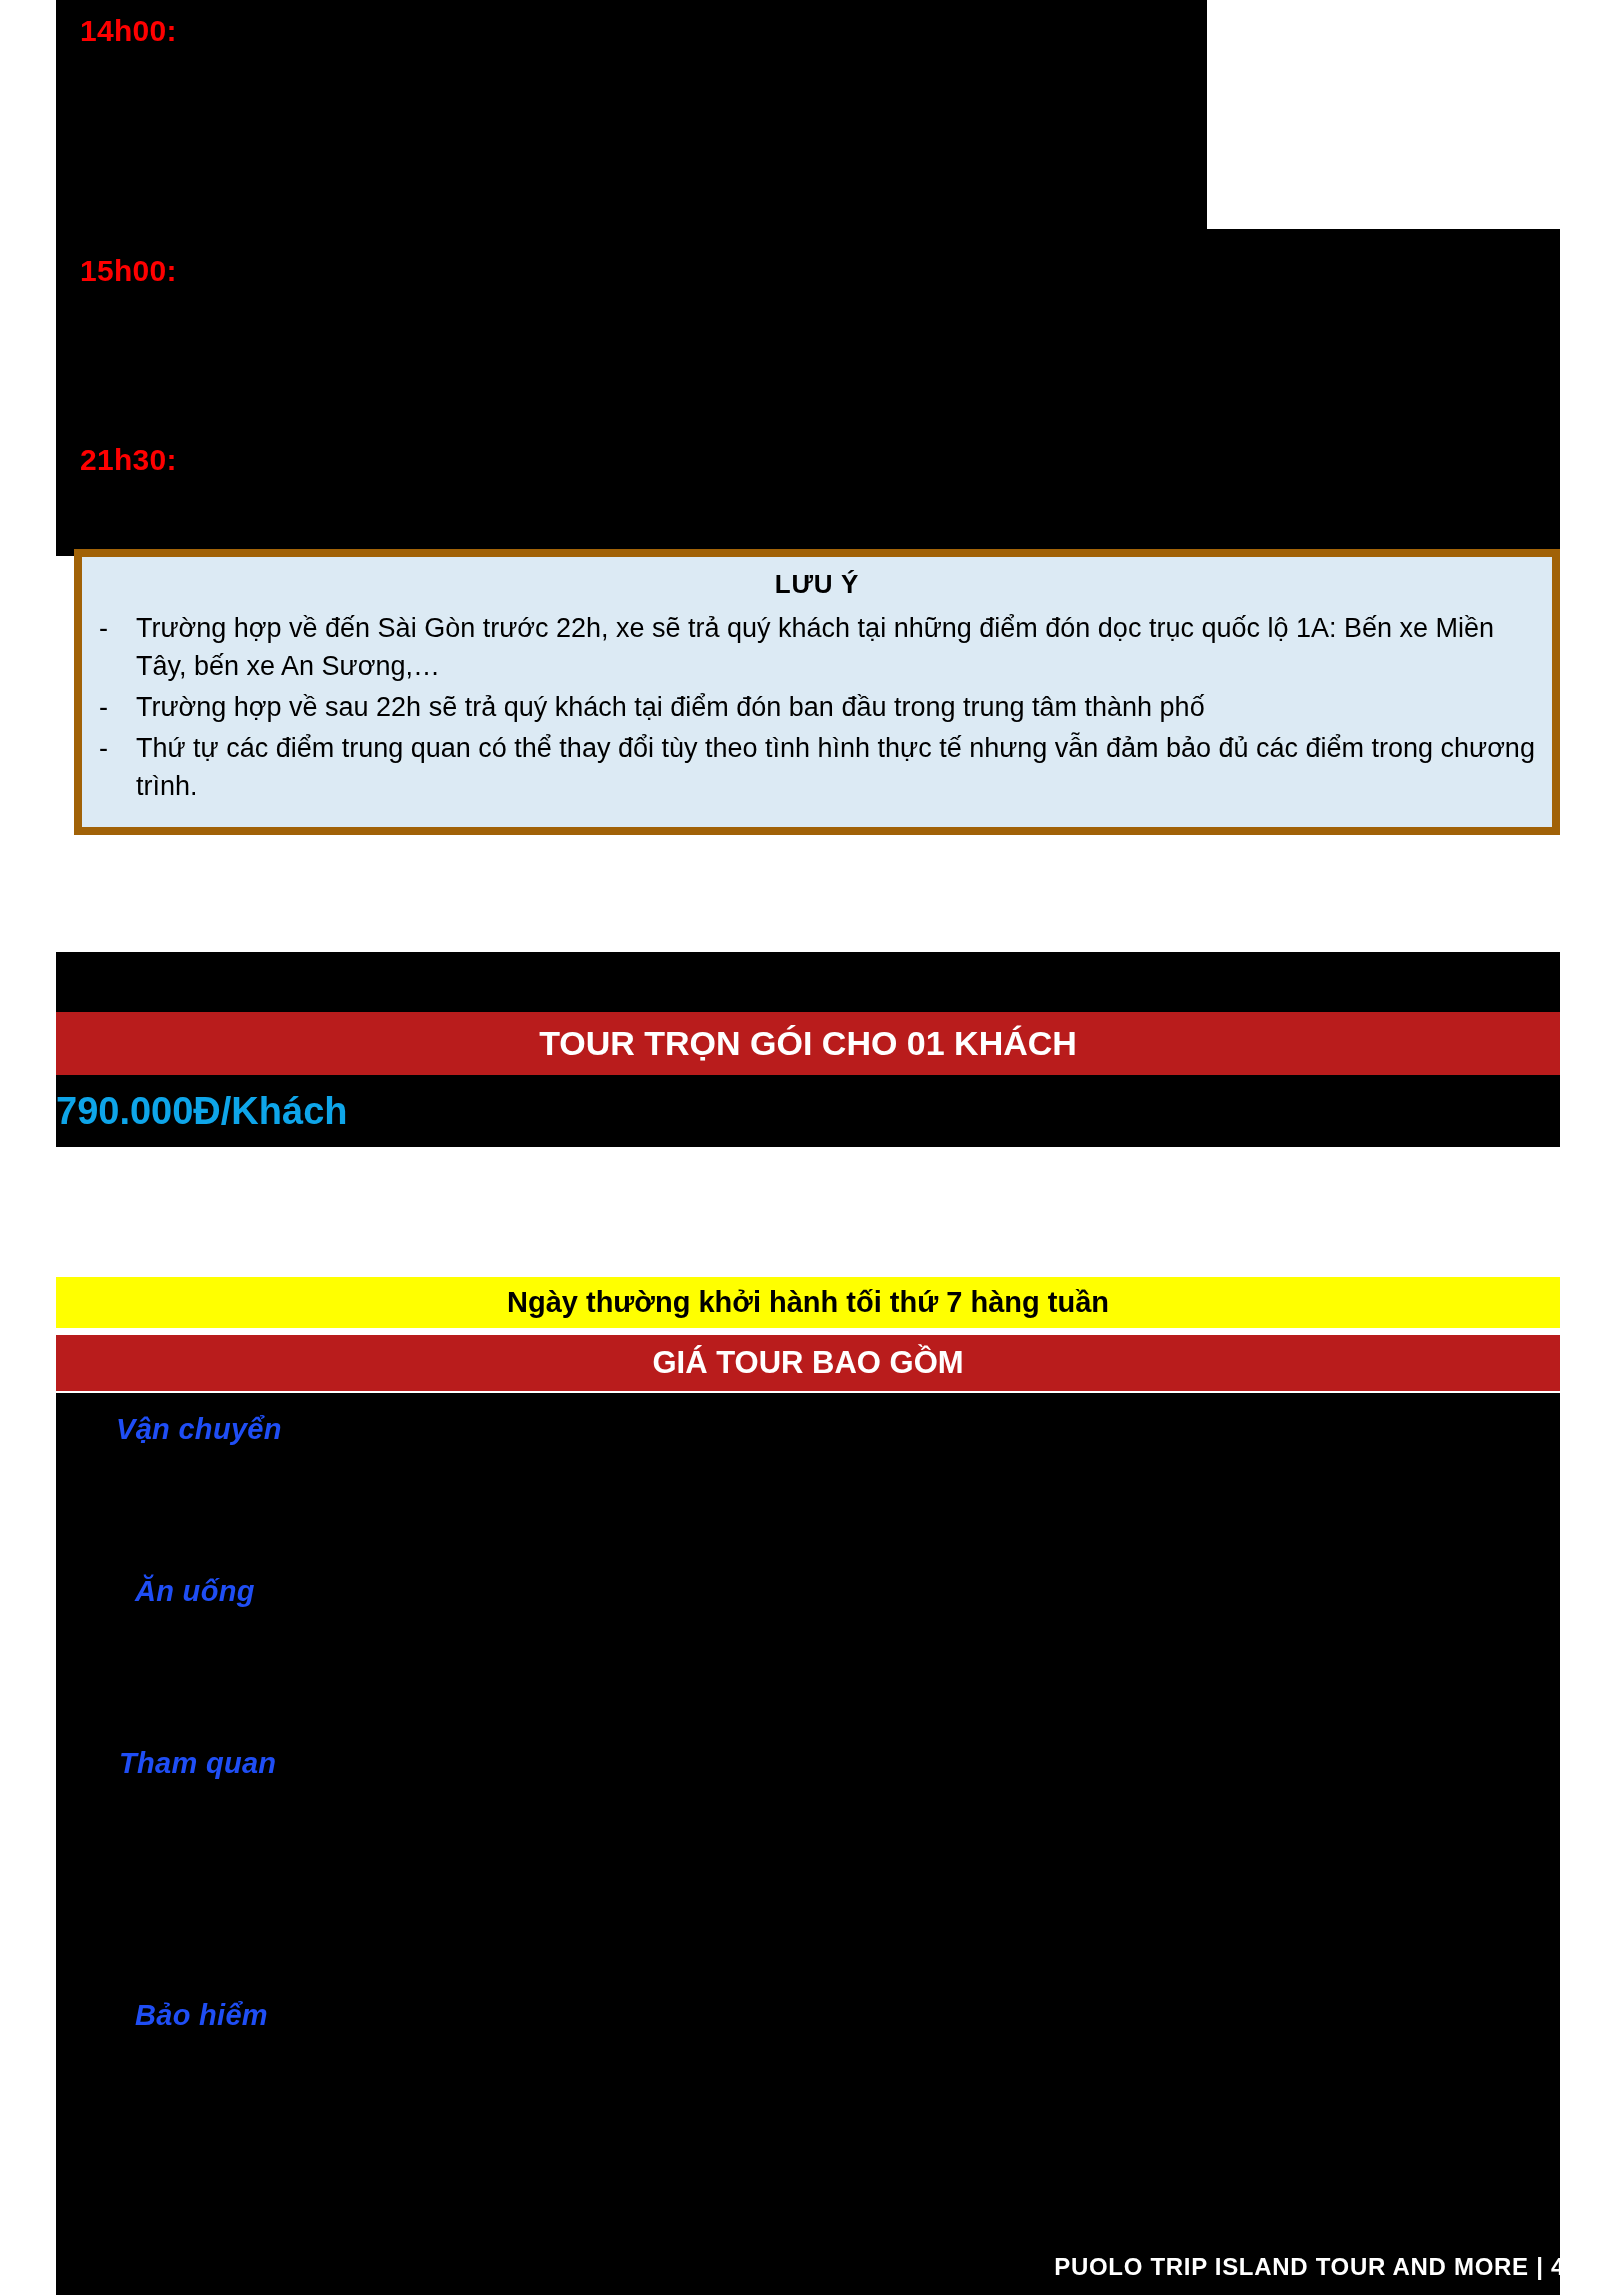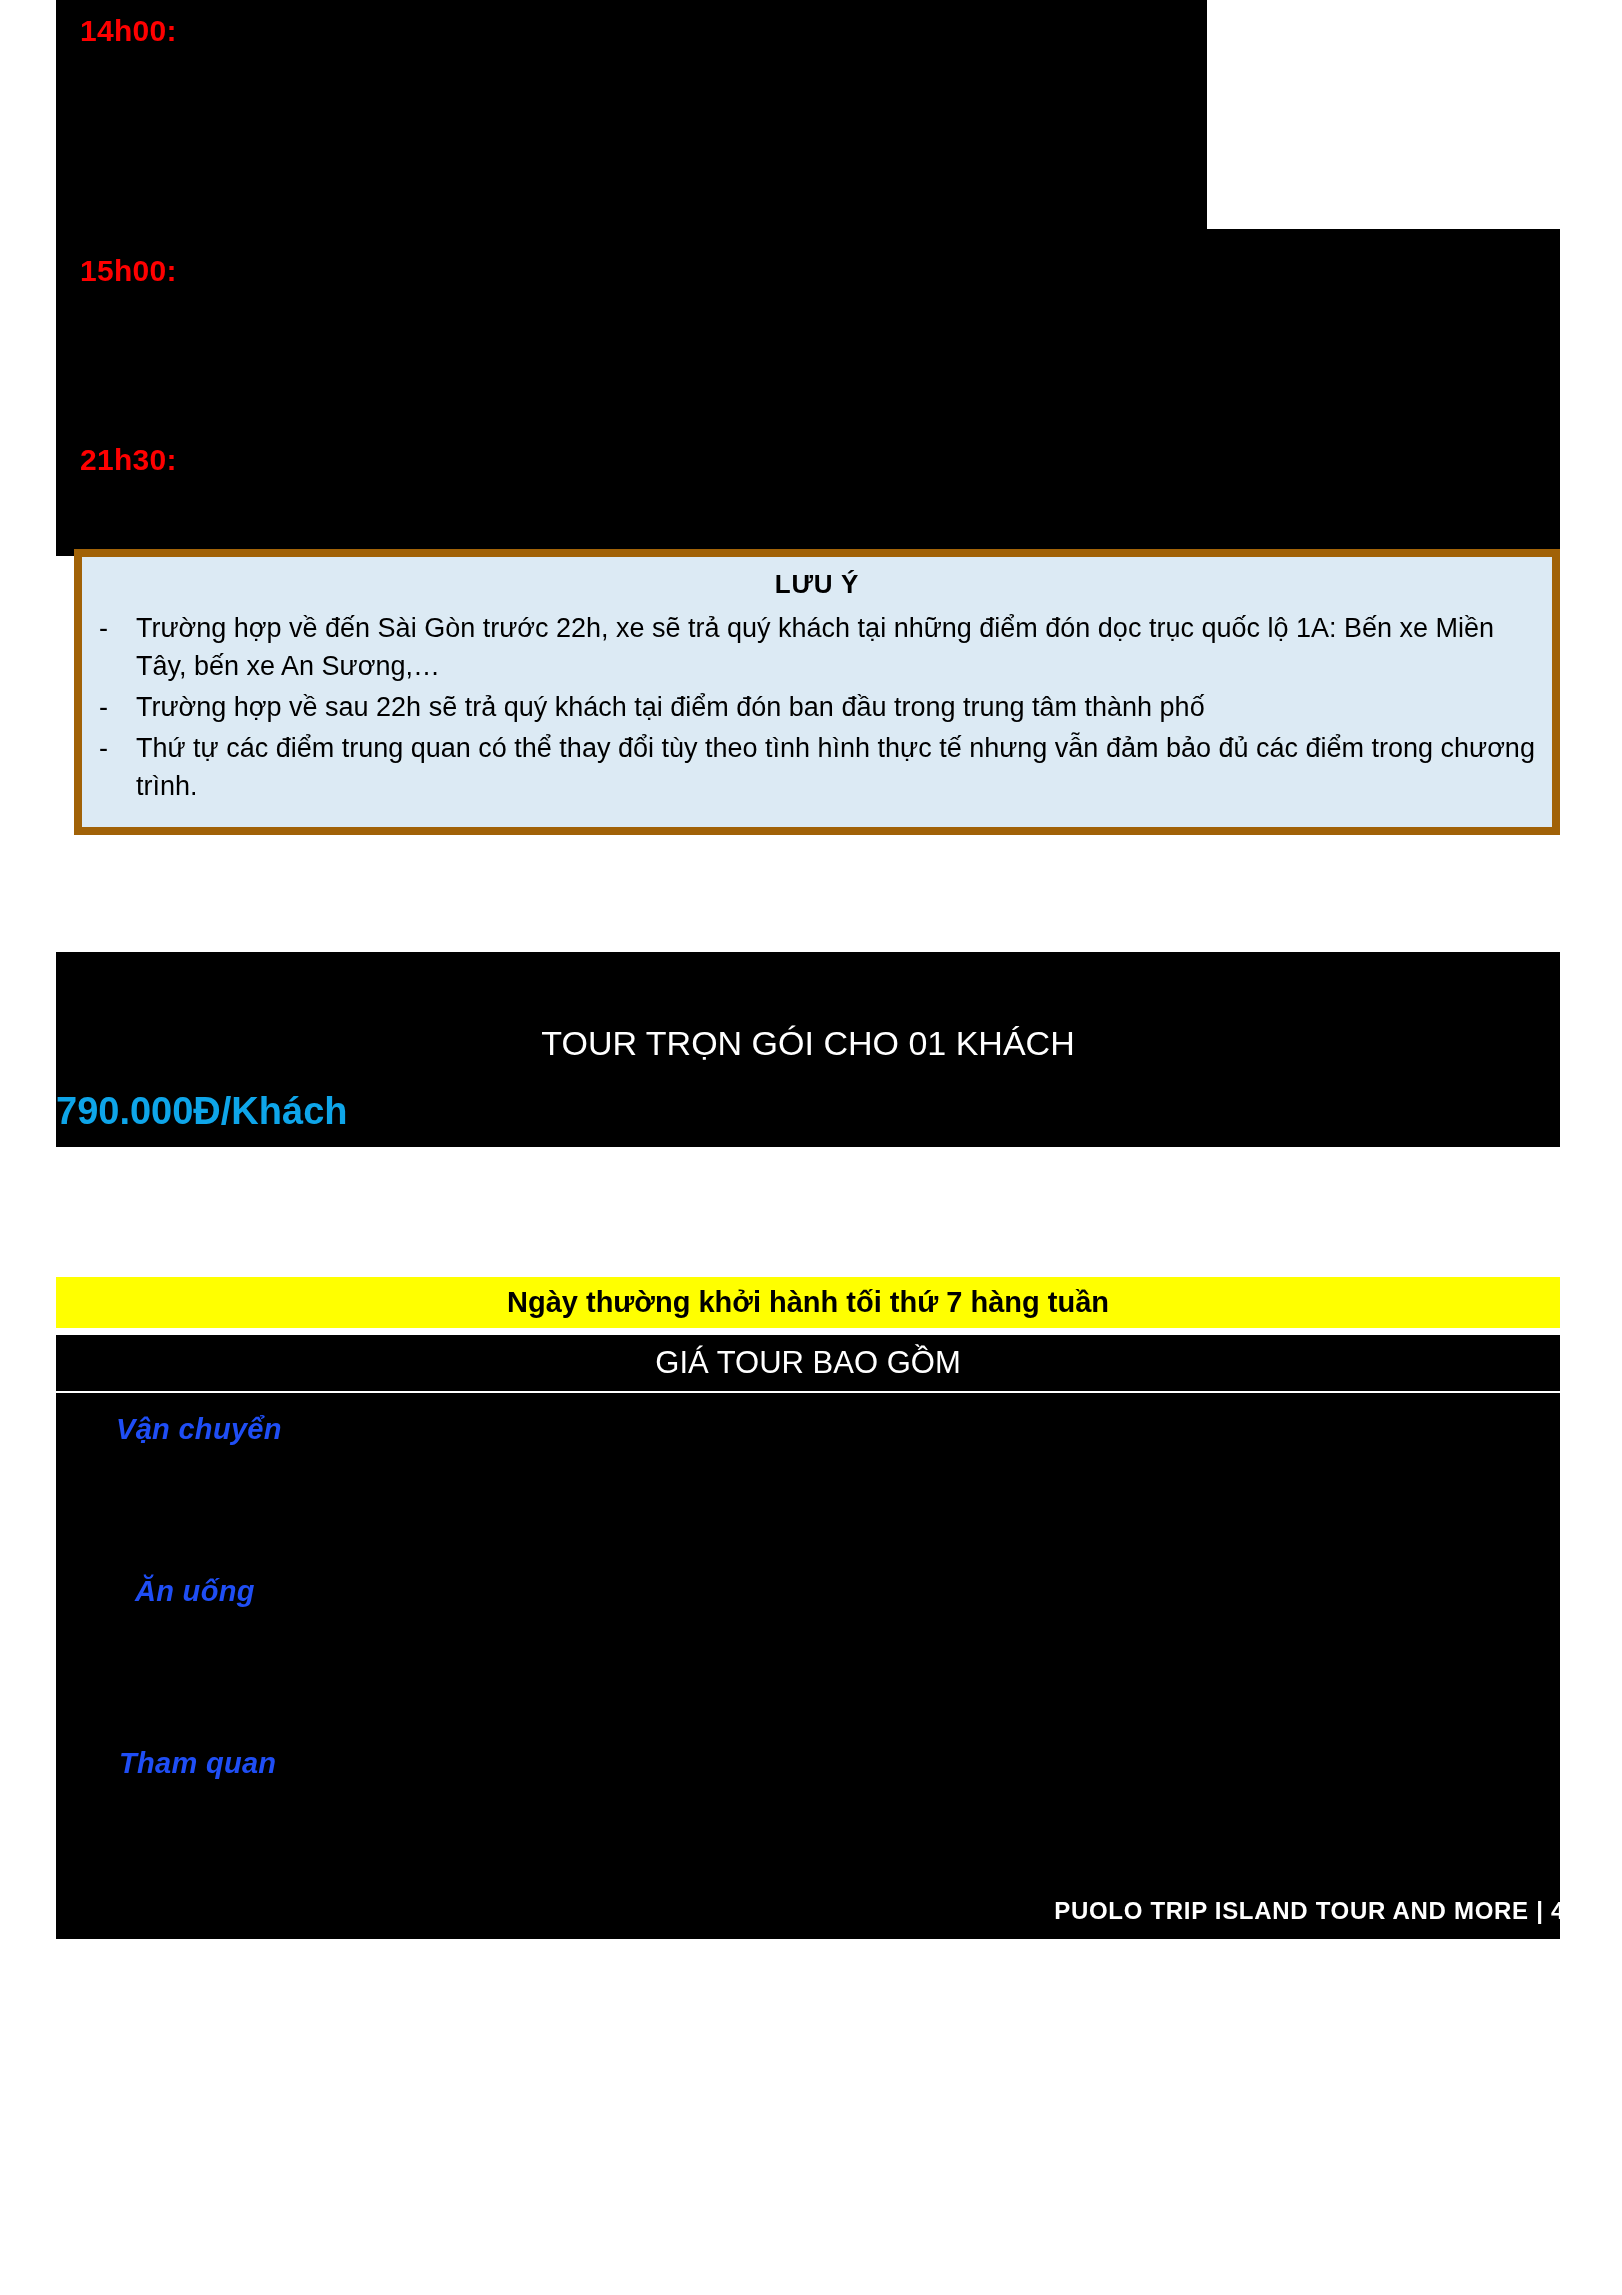--- a/index.html
+++ b/index.html
@@ -6,21 +6,21 @@
     margin: 0;
     padding: 0;
     background: #ffffff;
   }
   body {
     font-family: "Liberation Sans", sans-serif;
   }
   .page {
     position: relative;
     width: 1623px;
-    height: 1939px;
+    height: 2295px;
     background: #ffffff;
     overflow: hidden;
   }
 
   
   .blk {
     position: absolute;
     background: #000000;
   }
 
@@ -80,23 +80,23 @@
   .bar {
     position: absolute;
     left: 56px;
     width: 1504px;
     box-sizing: border-box;
     display: flex;
     align-items: center;
     justify-content: center;
   }
   .bar-blue {
-    background: #000000;
+    background: #b91c1c;
     color: #ffffff;
-    font-weight: normal;
+    font-weight: bold;
   }
   .bar-yellow {
     background: #ffff00;
     color: #000000;
     font-weight: bold;
   }
 
   
   .price-row {
     position: absolute;

